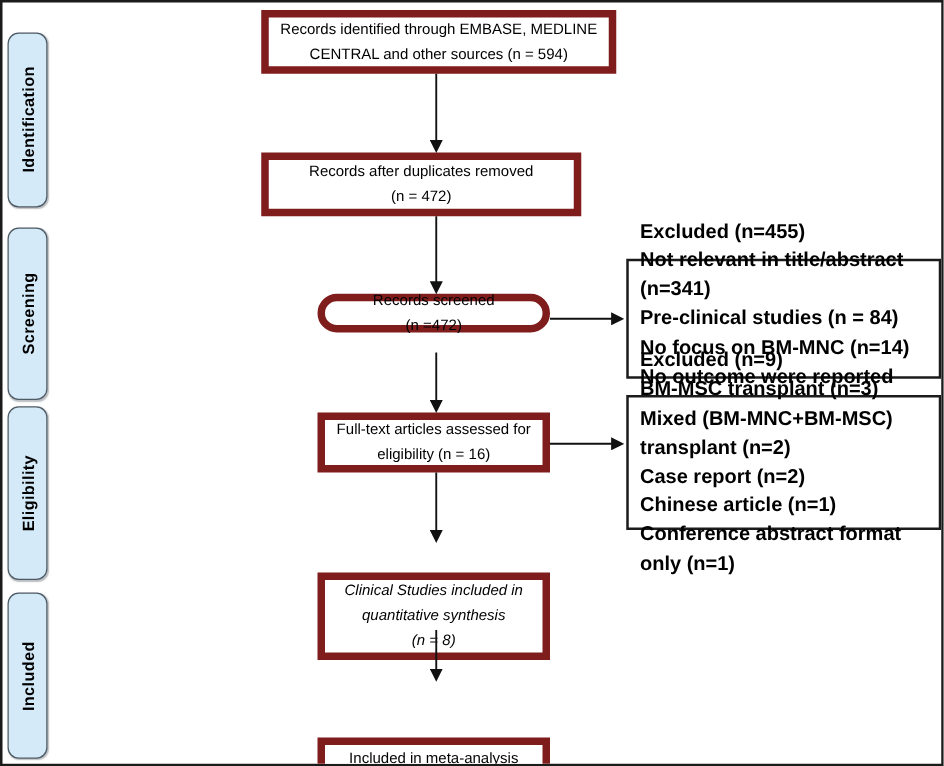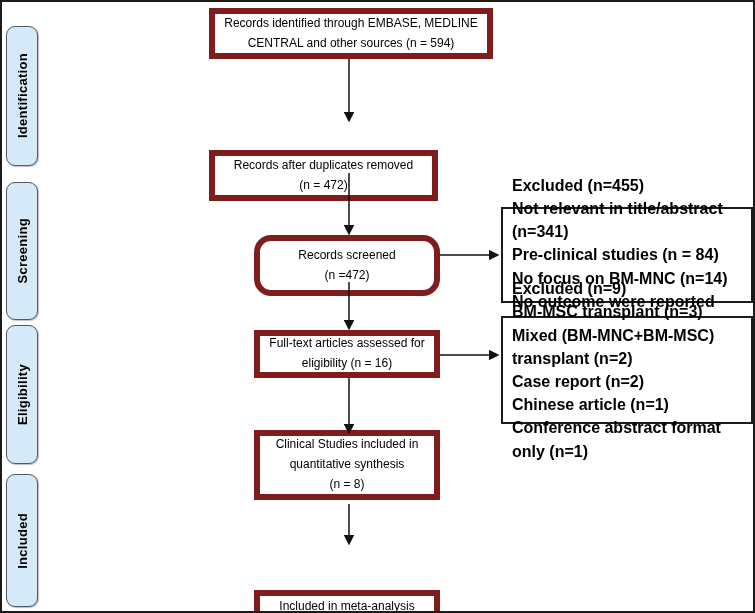--- a/index.html
+++ b/index.html
@@ -90,33 +90,33 @@
     <span class="vlabel">Eligibility</span>
   </div>
   <div class="stage" style="top:472px;height:133px;">
     <span class="vlabel">Included</span>
   </div>
 
   <div class="fbox" style="left:207px;top:6px;width:284px;height:51px;">
     <span>Records identified through EMBASE, MEDLINE
 CENTRAL and other sources (n = 594)</span>
   </div>
-  <div class="fbox" style="left:207px;top:120px;width:229px;height:51px;margin-top:28px;">
+  <div class="fbox" style="left:207px;top:120px;width:256px;height:51px;">
     <span>Records after duplicates removed
 (n = 472)</span>
   </div>
-  <div class="fbox" style="left:252px;top:233px;width:186px;height:61px;border-radius:17px;">
+  <div class="fbox" style="left:252px;top:233px;width:186px;height:31px;border-radius:17px;">
     <span>Records screened
 (n =472)</span>
   </div>
   <div class="fbox" style="left:252px;top:328px;width:186px;height:48px;">
     <span>Full-text articles assessed for
 eligibility (n = 16)</span>
   </div>
-  <div class="fbox" style="left:252px;top:428px;width:186px;height:70px;">
+  <div class="fbox" style="left:252px;top:456px;width:186px;height:70px;font-style:italic;">
     <span>Clinical Studies included in
 quantitative synthesis
 (n = 8)</span>
   </div>
   <div class="fbox" style="left:252px;top:543px;width:186px;height:54px;margin-top:45px;">
     <span>Included in meta-analysis
 (n = 7)</span>
   </div>
 
   <div class="ebox" style="left:499px;top:205px;width:252px;height:96px;">

